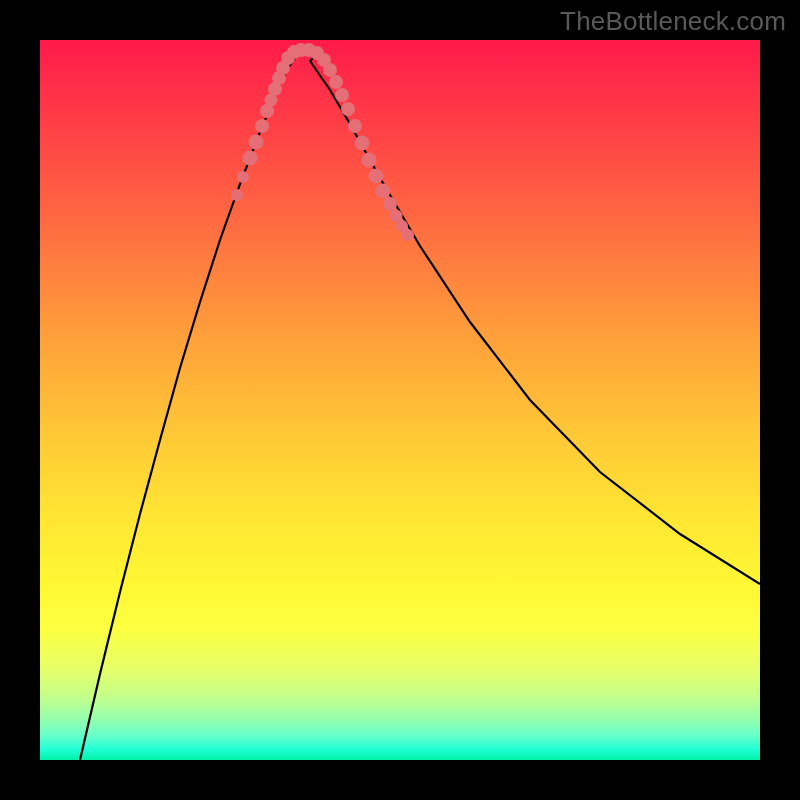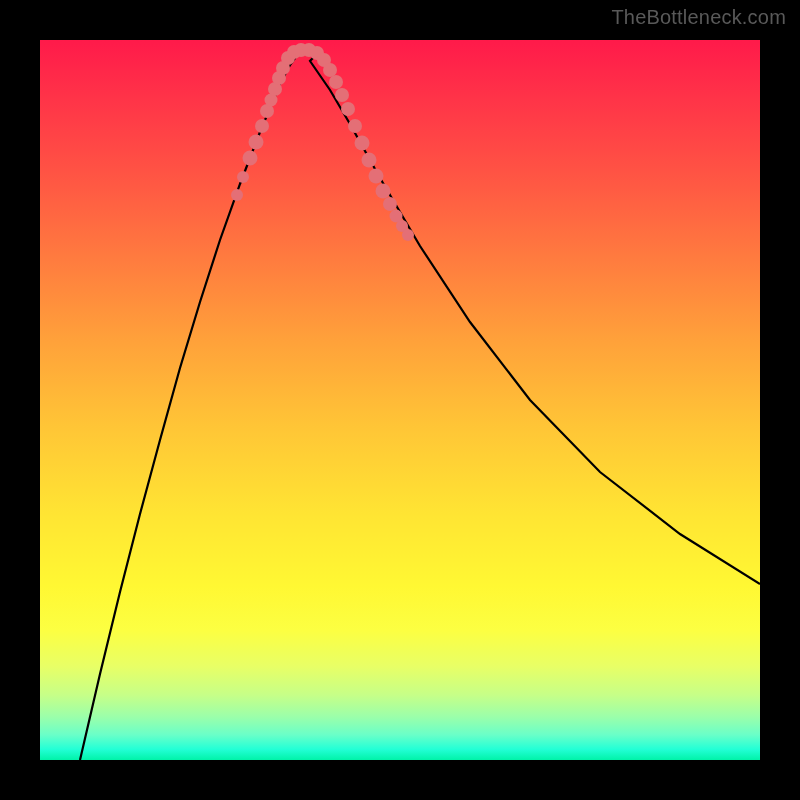--- a/index.html
+++ b/index.html
@@ -42,21 +42,21 @@
       #6affc8 96.5%,
       #23ffd6 98.5%,
       #00f3a8 100%
     );
   }
   .watermark {
     position: absolute;
     top: 6px;
     right: 14px;
     color: #595959;
-    font-size: 20px;
+    font-size: 26px;
     font-weight: 500;
     letter-spacing: 0.2px;
     user-select: none;
   }
   svg.curve {
     position: absolute;
     left: 0;
     top: 0;
     width: 720px;
     height: 720px;

